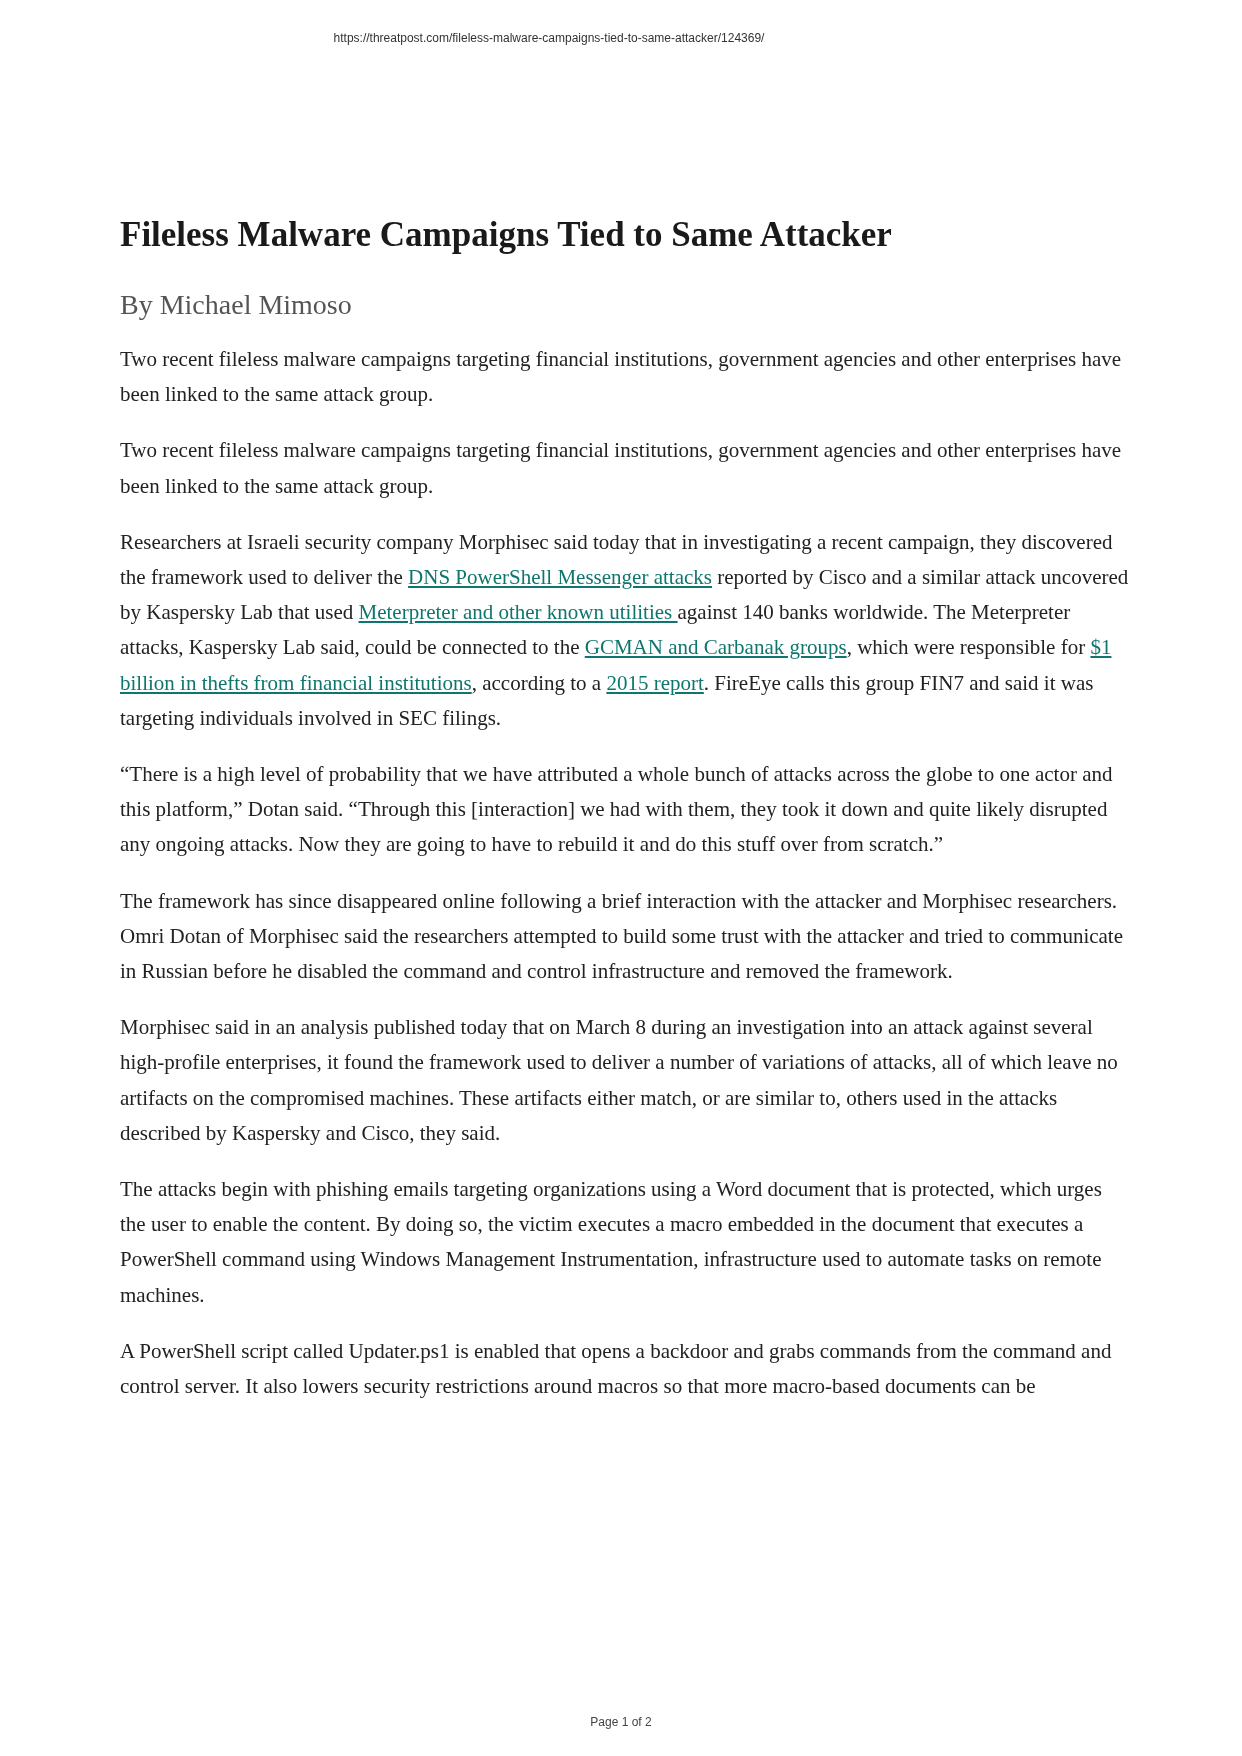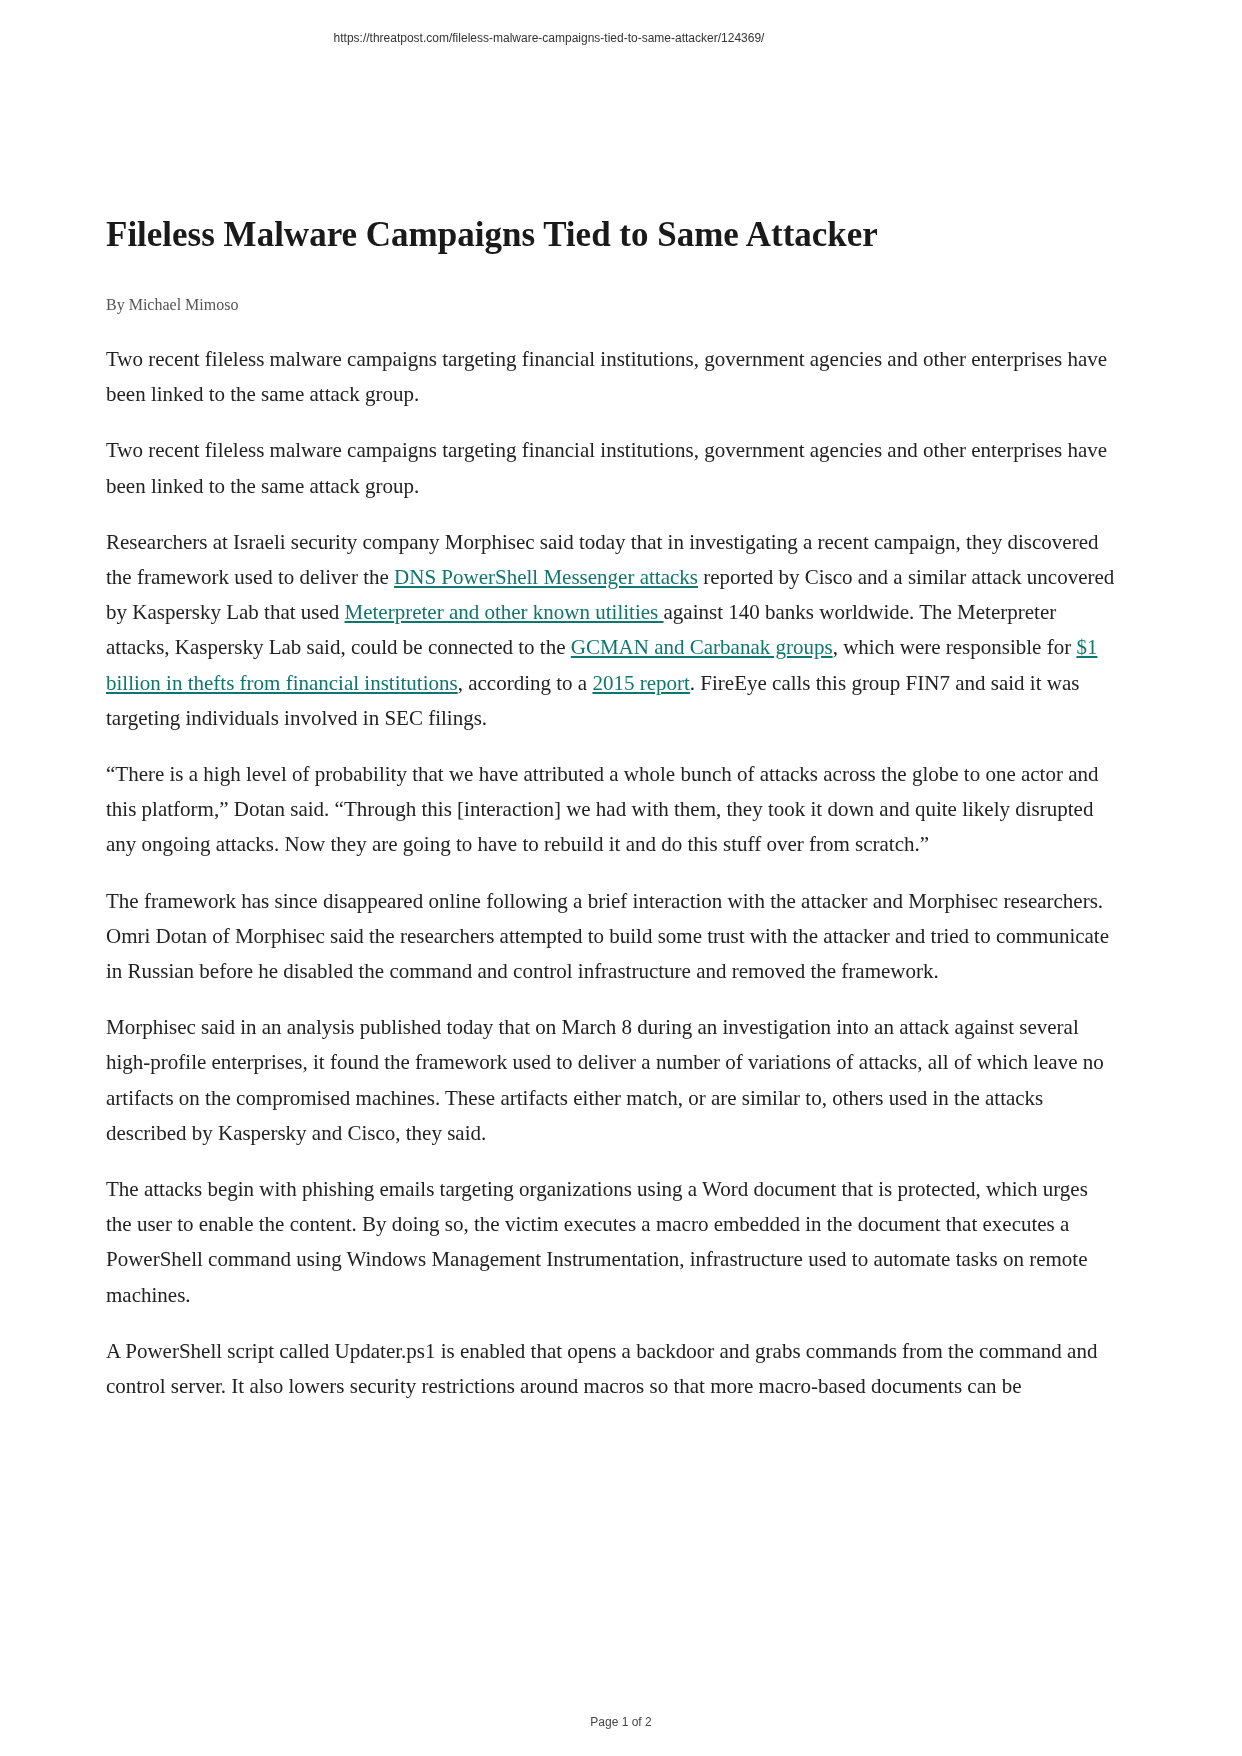--- a/index.html
+++ b/index.html
@@ -2,27 +2,27 @@
 <html><head>
   <meta charset="utf-8">
   <style>
     html, body { margin: 0; padding: 0; background: #ffffff; }
     body { width: 1242px; height: 1756px; position: relative; overflow: hidden; }
     .page-url {
       position: absolute; top: 31px; left: 0; width: 1098px; text-align: center;
       font-family: "Liberation Sans", sans-serif; font-size: 12px; color: #333333;
     }
     .article {
-      position: absolute; left: 106px; top: 212px; width: 1010px;
+      position: absolute; left: 120px; top: 212px; width: 1010px;
       font-family: "Liberation Serif", serif; color: #222222;
     }
     .title {
       font-size: 35px; font-weight: bold; margin: 0; line-height: 46px; color: #1a1a1a;
     }
-    .byline { margin-top: 34px; font-size: 16px; color: #555555; line-height: 26px; }
+    .byline { margin-top: 34px; font-size: 28px; color: #555555; line-height: 26px; }
     .meta { margin-top: 22px; font-size: 18px; color: #777777; line-height: 24px; }
     .body-text { margin-top: 24px; }
     .body-text p { font-size: 21px; line-height: 35.2px; margin: 0 0 21px 0; }
     .body-text a { color: #0f766e; text-decoration: underline; }
     .page-footer {
       position: absolute; top: 1715px; left: 0; width: 1242px; text-align: center;
       font-family: "Liberation Sans", sans-serif; font-size: 12px; color: #444444;
     }
   </style>
 </head>

